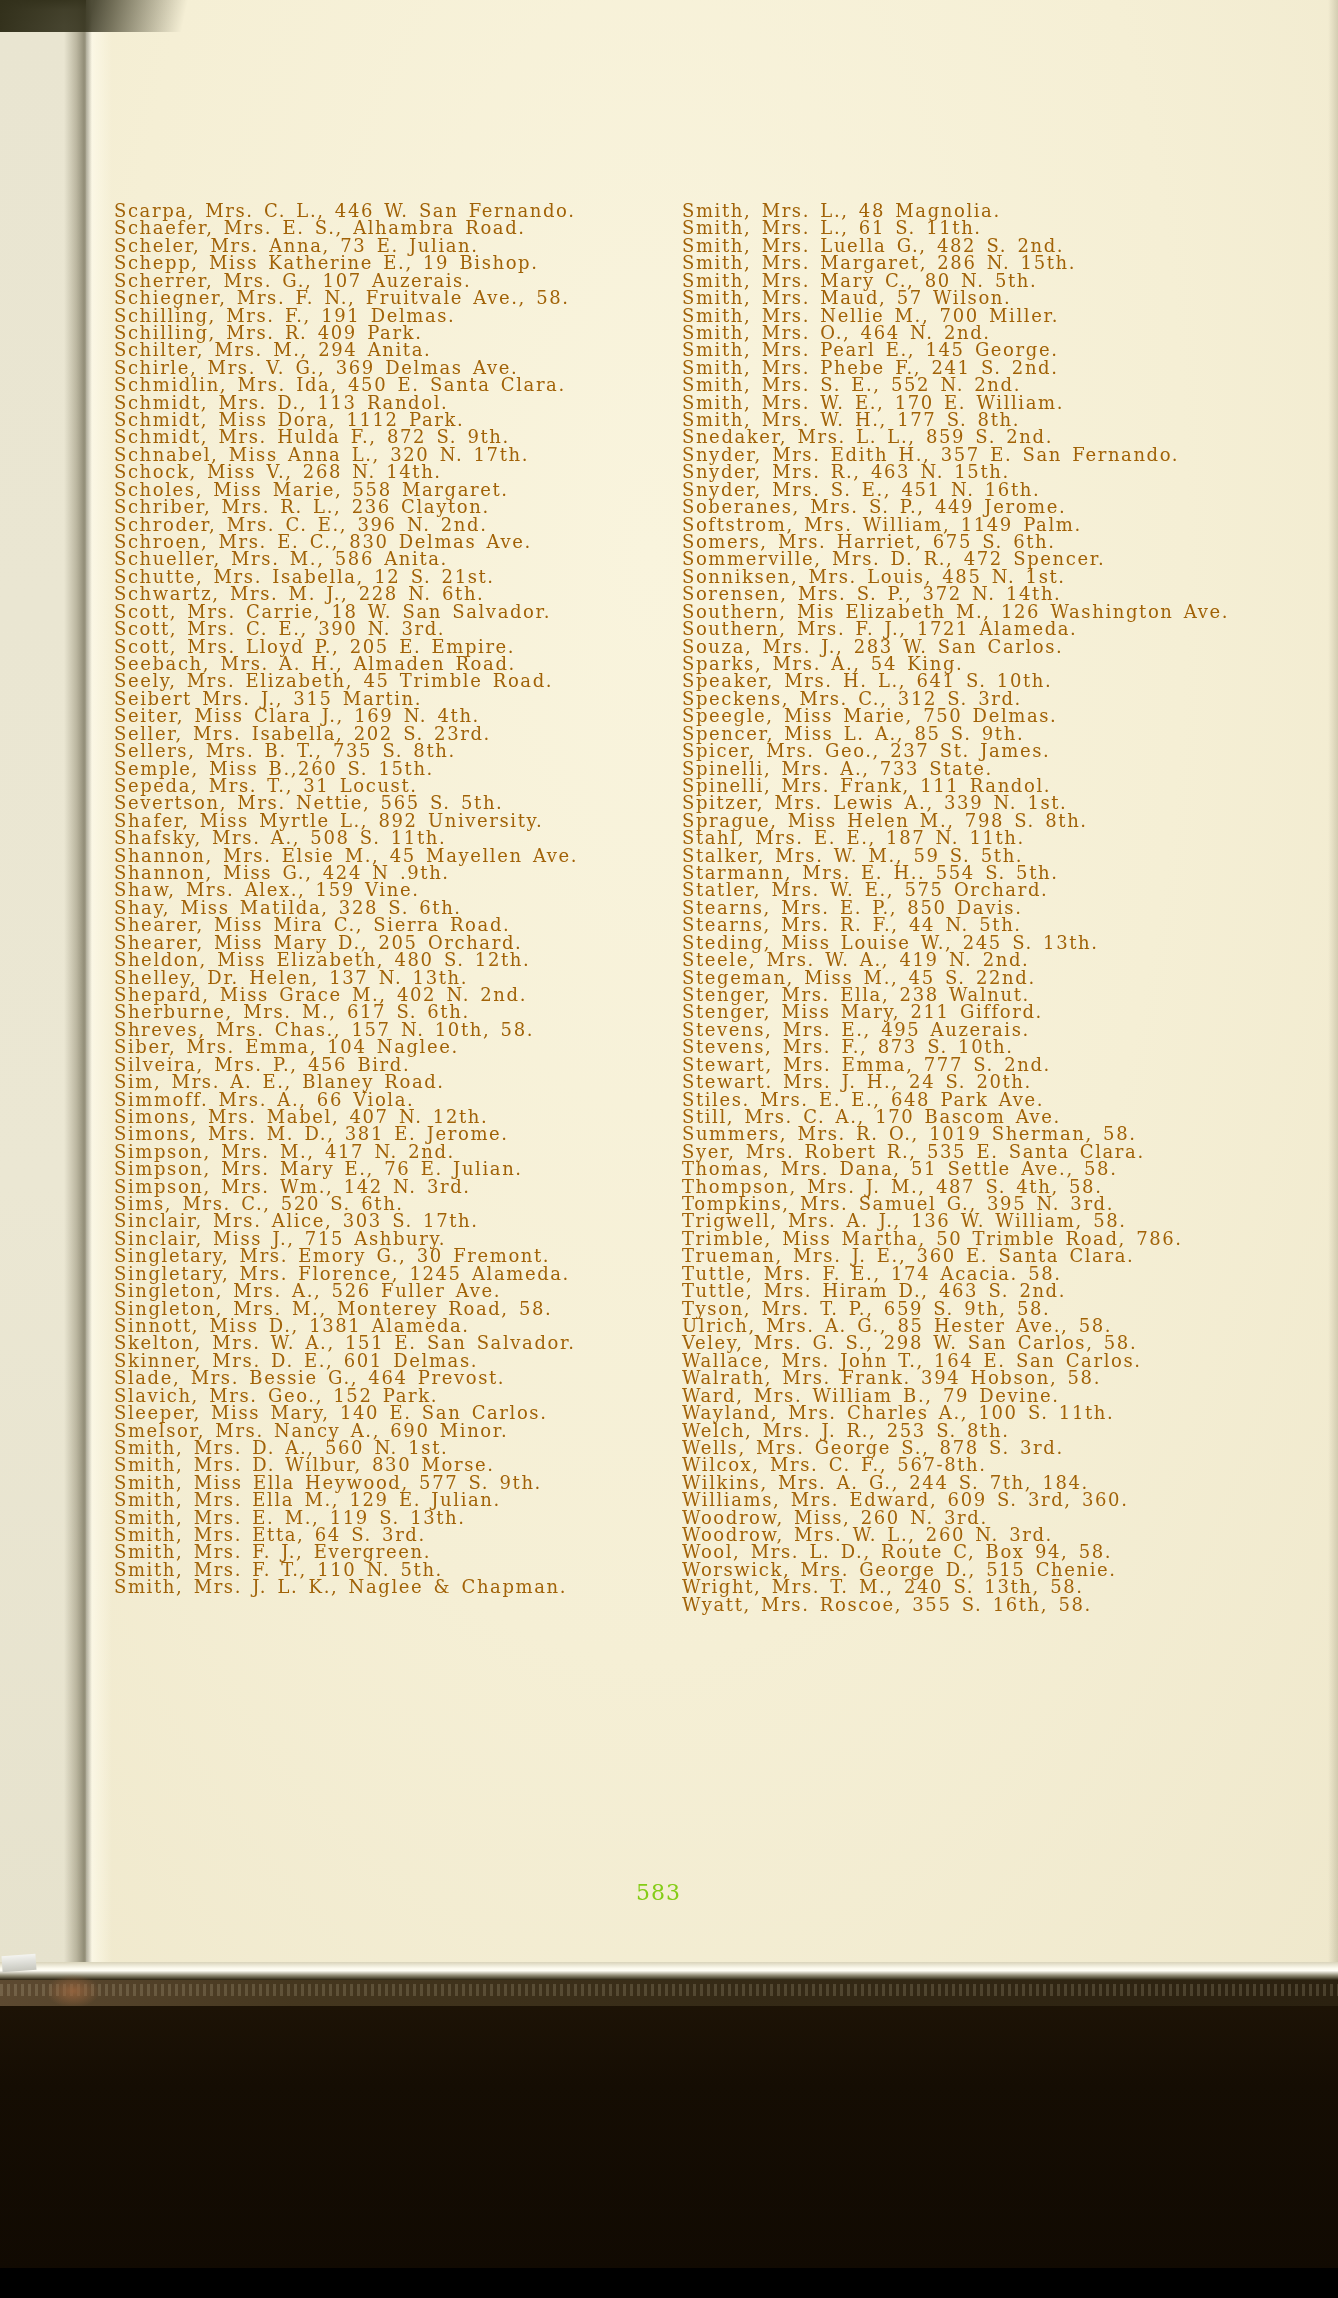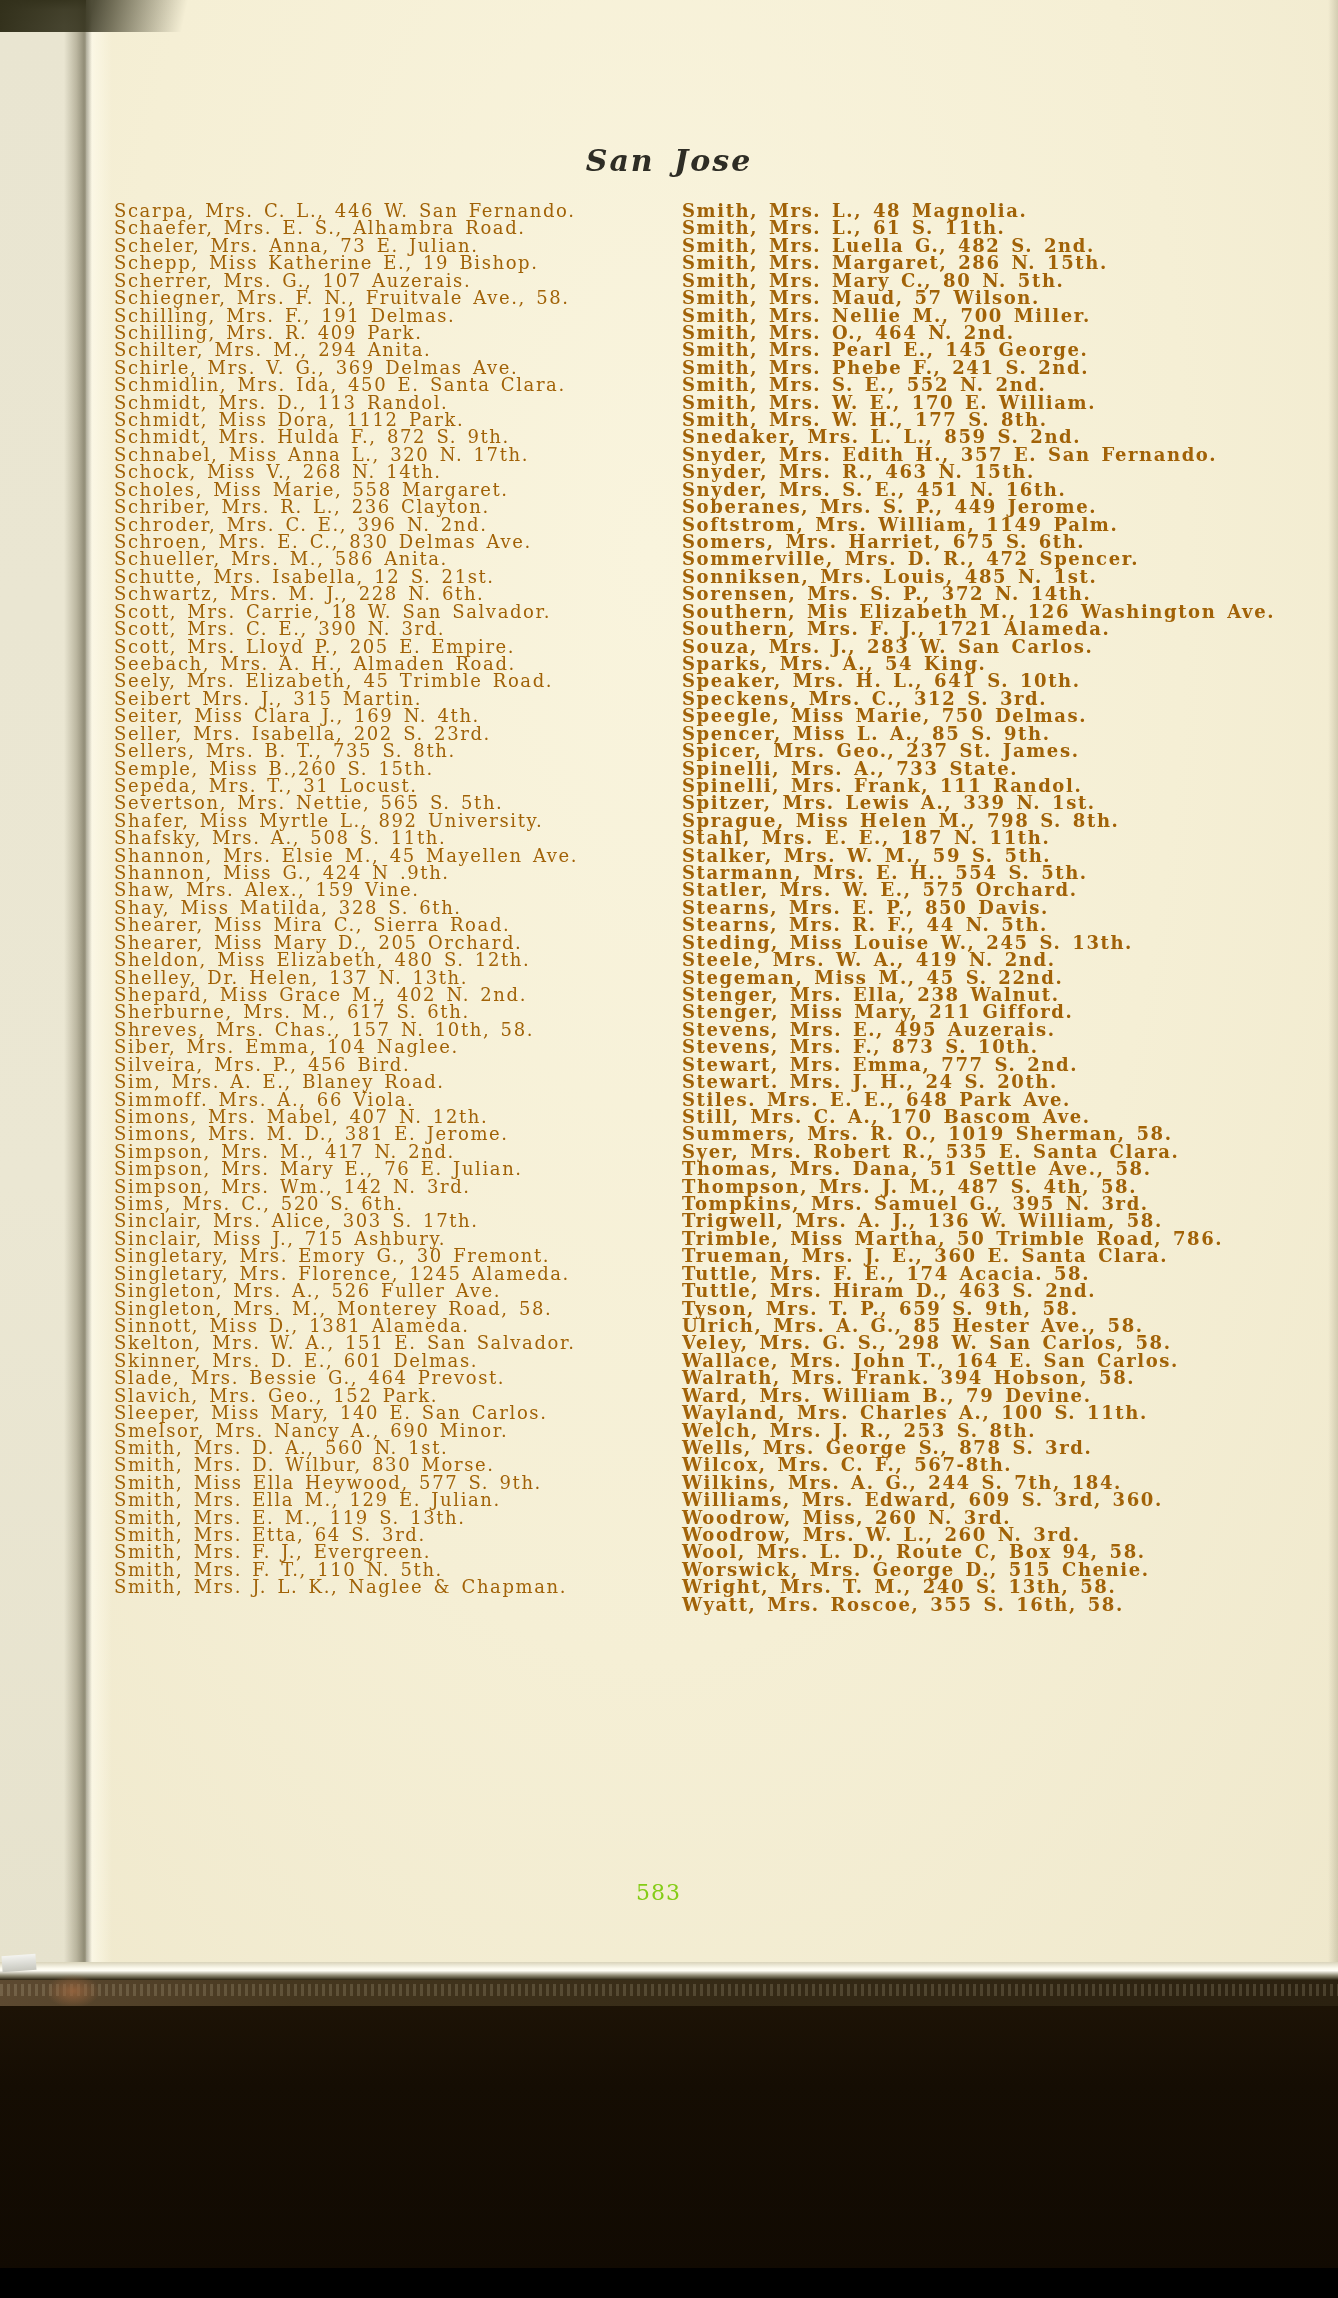--- a/index.html
+++ b/index.html
@@ -16,21 +16,21 @@
   .page-inner-light{position:absolute;left:0;top:0;width:26px;height:100%;
       background:linear-gradient(90deg,#fdfaea 0%,rgba(253,250,234,0) 100%);}
   .top-wedge{position:absolute;left:0;top:0;width:270px;height:32px;z-index:4;
       background:linear-gradient(102deg,#32301b 0%,rgba(50,48,27,.85) 34%,rgba(50,48,27,0) 68%);}
   .page-title{position:absolute;left:0;top:143px;width:1338px;margin:0;text-align:center;z-index:5;
       font-size:30px;font-weight:bold;font-style:italic;color:#2e2d25;letter-spacing:2px;word-spacing:7px;}
   .col{position:absolute;top:202px;z-index:5;color:#a16207;font-size:18px;line-height:17.42px;
       letter-spacing:1.6px;word-spacing:3px;}
   .col .entry{white-space:nowrap;}
   .col-left{left:114px;width:585px;}
-  .col-right{left:682px;width:656px;font-weight:bold;}
+  .col-right{left:682px;width:656px;}
   .page-number{position:absolute;left:636px;top:1880px;z-index:5;font-size:22px;color:#84cc16;letter-spacing:1px;}
   
   .page-bottom-edge{position:absolute;left:0;top:1962px;width:1338px;height:18px;z-index:6;
       background:linear-gradient(180deg,#d9d3ba 0%,#fcfaee 35%,#fffef6 48%,#8d8872 75%,#2a2210 100%);}
   .binding-band{position:absolute;left:0;top:1980px;width:1338px;height:26px;z-index:6;
       background:linear-gradient(90deg,#5d4a31 0%,#45371f 22%,#352a16 55%,#2b2110 100%);}
   .binding-weave{position:absolute;left:0;top:4px;width:100%;height:12px;
       background:repeating-linear-gradient(90deg,rgba(235,225,190,.16) 0 3px,rgba(0,0,0,0) 3px 7px);}
   .fray-spot{position:absolute;left:46px;top:-6px;width:54px;height:34px;
       background:radial-gradient(ellipse at center,rgba(150,100,62,.9) 0%,rgba(150,100,62,0) 70%);}
@@ -49,21 +49,20 @@
   <div class="left-strip"></div>
   <div class="gutter-shadow"></div>
 
   <div class="page">
     <div class="page-inner-light"></div>
     <div class="right-edge-shade"></div>
   </div>
 
   <div class="top-wedge"></div>
 
-  <h1 class="page-title">San Jose</h1>
 
   <div class="col col-left">
       <div class="entry">Scarpa, Mrs. C. L., 446 W. San Fernando.</div>
       <div class="entry">Schaefer, Mrs. E. S., Alhambra Road.</div>
       <div class="entry">Scheler, Mrs. Anna, 73 E. Julian.</div>
       <div class="entry">Schepp, Miss Katherine E., 19 Bishop.</div>
       <div class="entry">Scherrer, Mrs. G., 107 Auzerais.</div>
       <div class="entry">Schiegner, Mrs. F. N., Fruitvale Ave., 58.</div>
       <div class="entry">Schilling, Mrs. F., 191 Delmas.</div>
       <div class="entry">Schilling, Mrs. R. 409 Park.</div>

